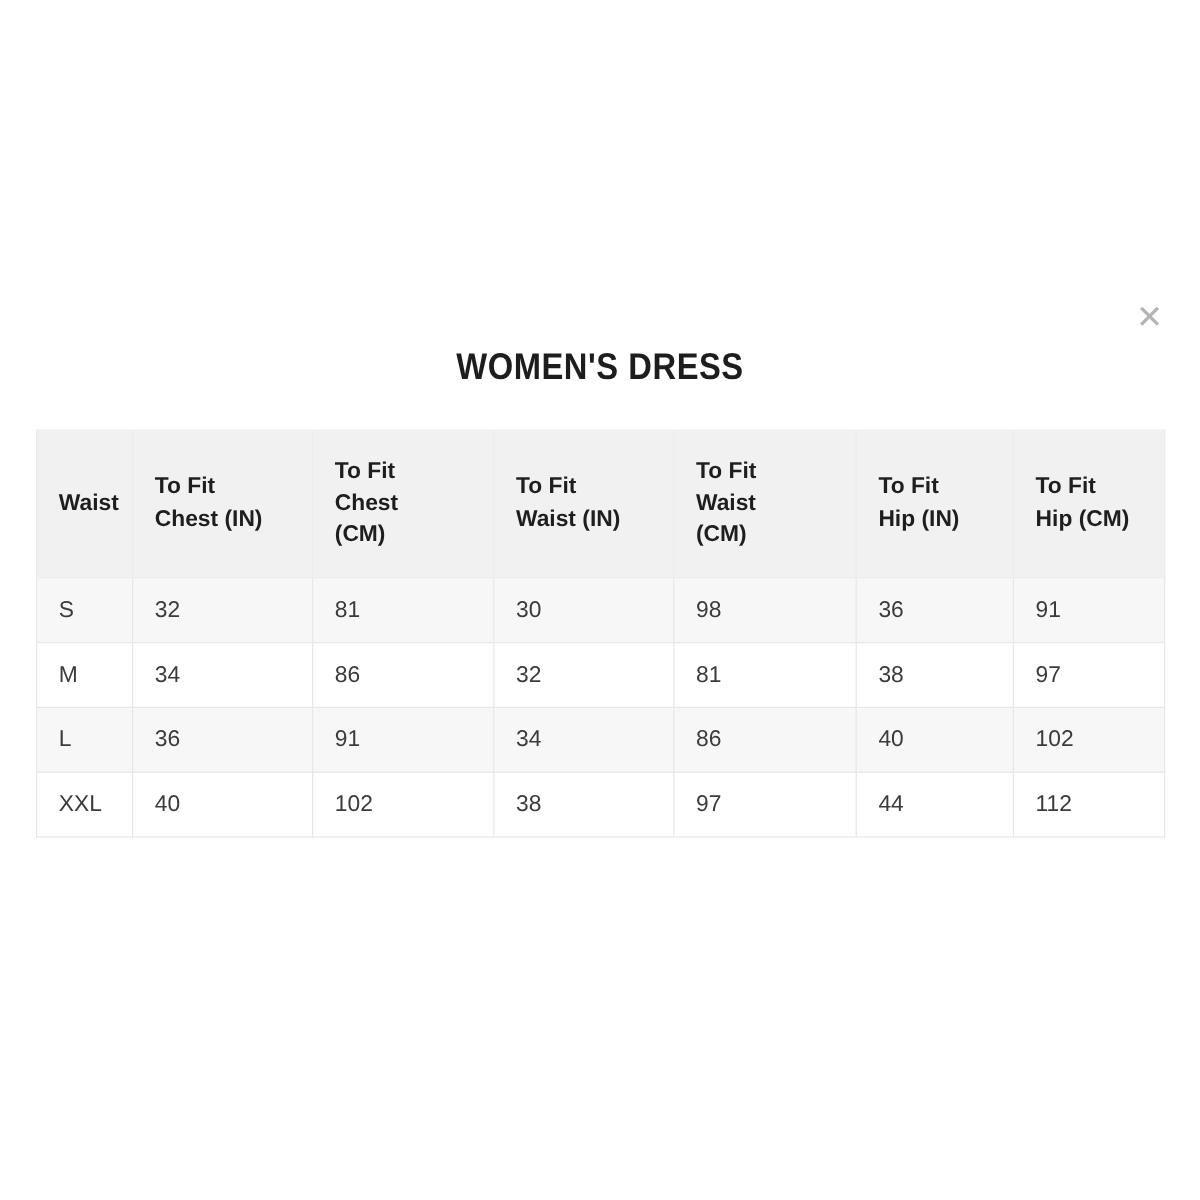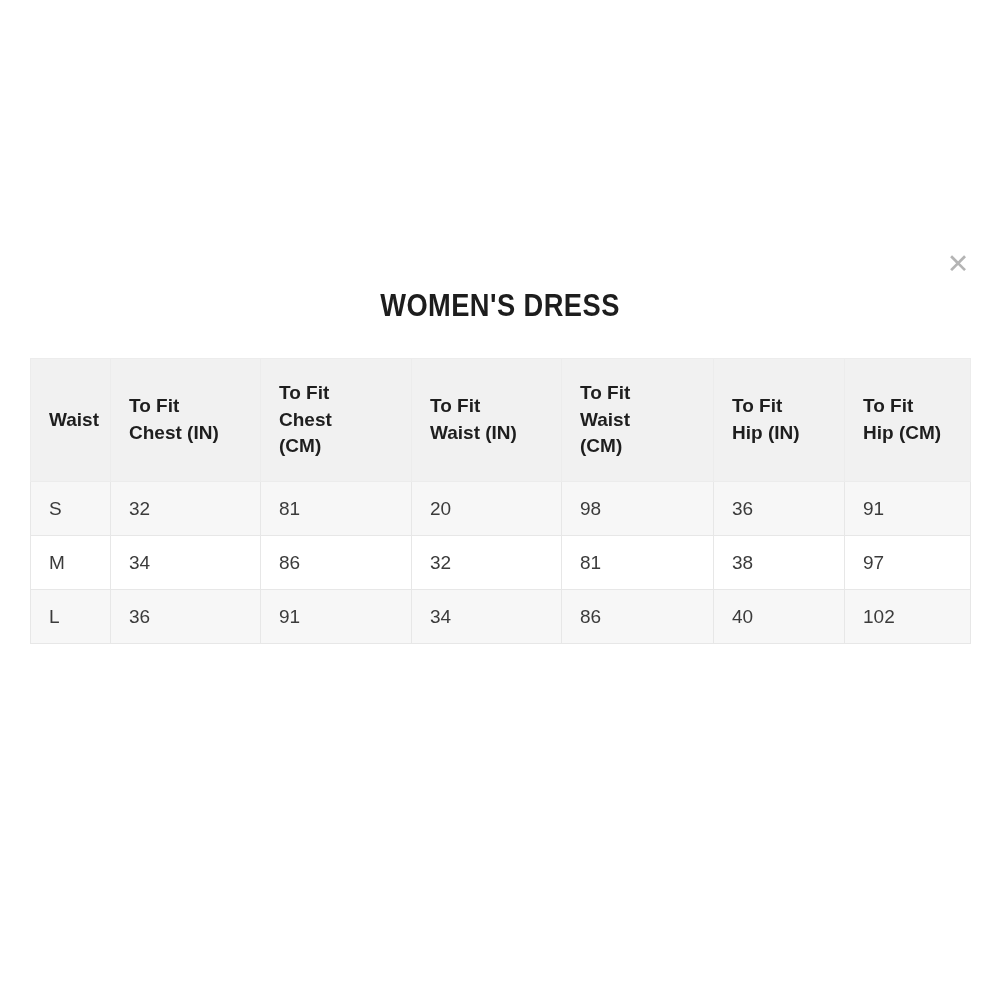--- a/index.html
+++ b/index.html
@@ -123,21 +123,21 @@
 Hip (IN)</th>
           <th>To Fit
 Hip (CM)</th>
         </tr>
       </thead>
       <tbody>
         <tr>
           <td>S</td>
           <td>32</td>
           <td>81</td>
-          <td>20</td>
+          <td>30</td>
           <td>98</td>
           <td>36</td>
           <td>91</td>
         </tr>
         <tr>
           <td>M</td>
           <td>34</td>
           <td>86</td>
           <td>32</td>
           <td>81</td>
@@ -146,17 +146,26 @@
         </tr>
         <tr>
           <td>L</td>
           <td>36</td>
           <td>91</td>
           <td>34</td>
           <td>86</td>
           <td>40</td>
           <td>102</td>
         </tr>
+        <tr>
+          <td>XXL</td>
+          <td>40</td>
+          <td>102</td>
+          <td>38</td>
+          <td>97</td>
+          <td>44</td>
+          <td>112</td>
+        </tr>
       </tbody>
     </table>
   </div>
 
 </div>
 
 </body></html>

